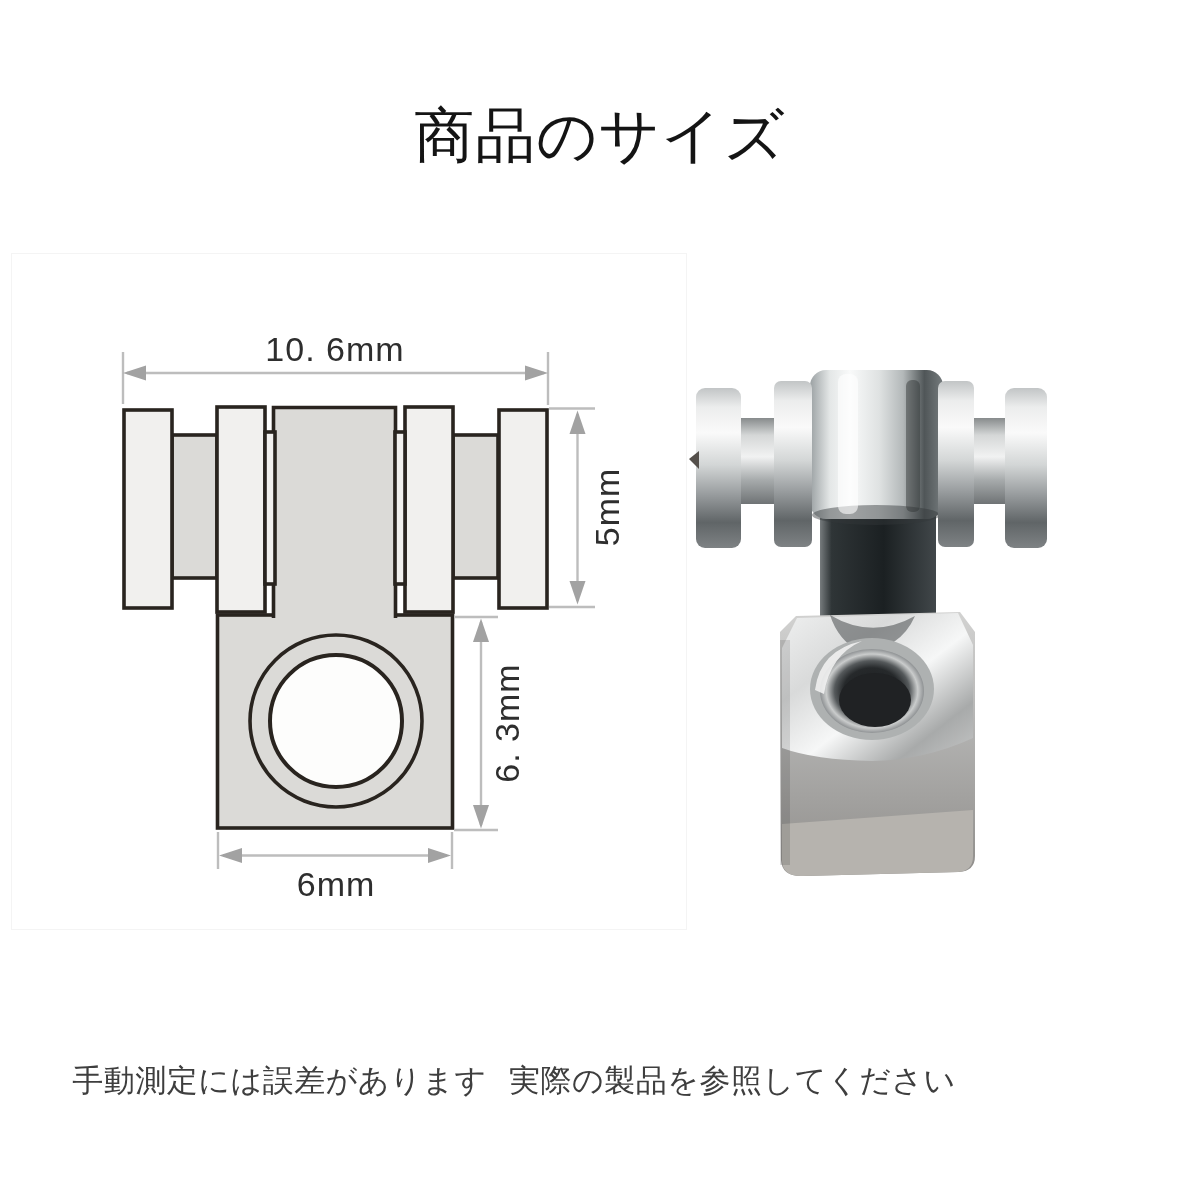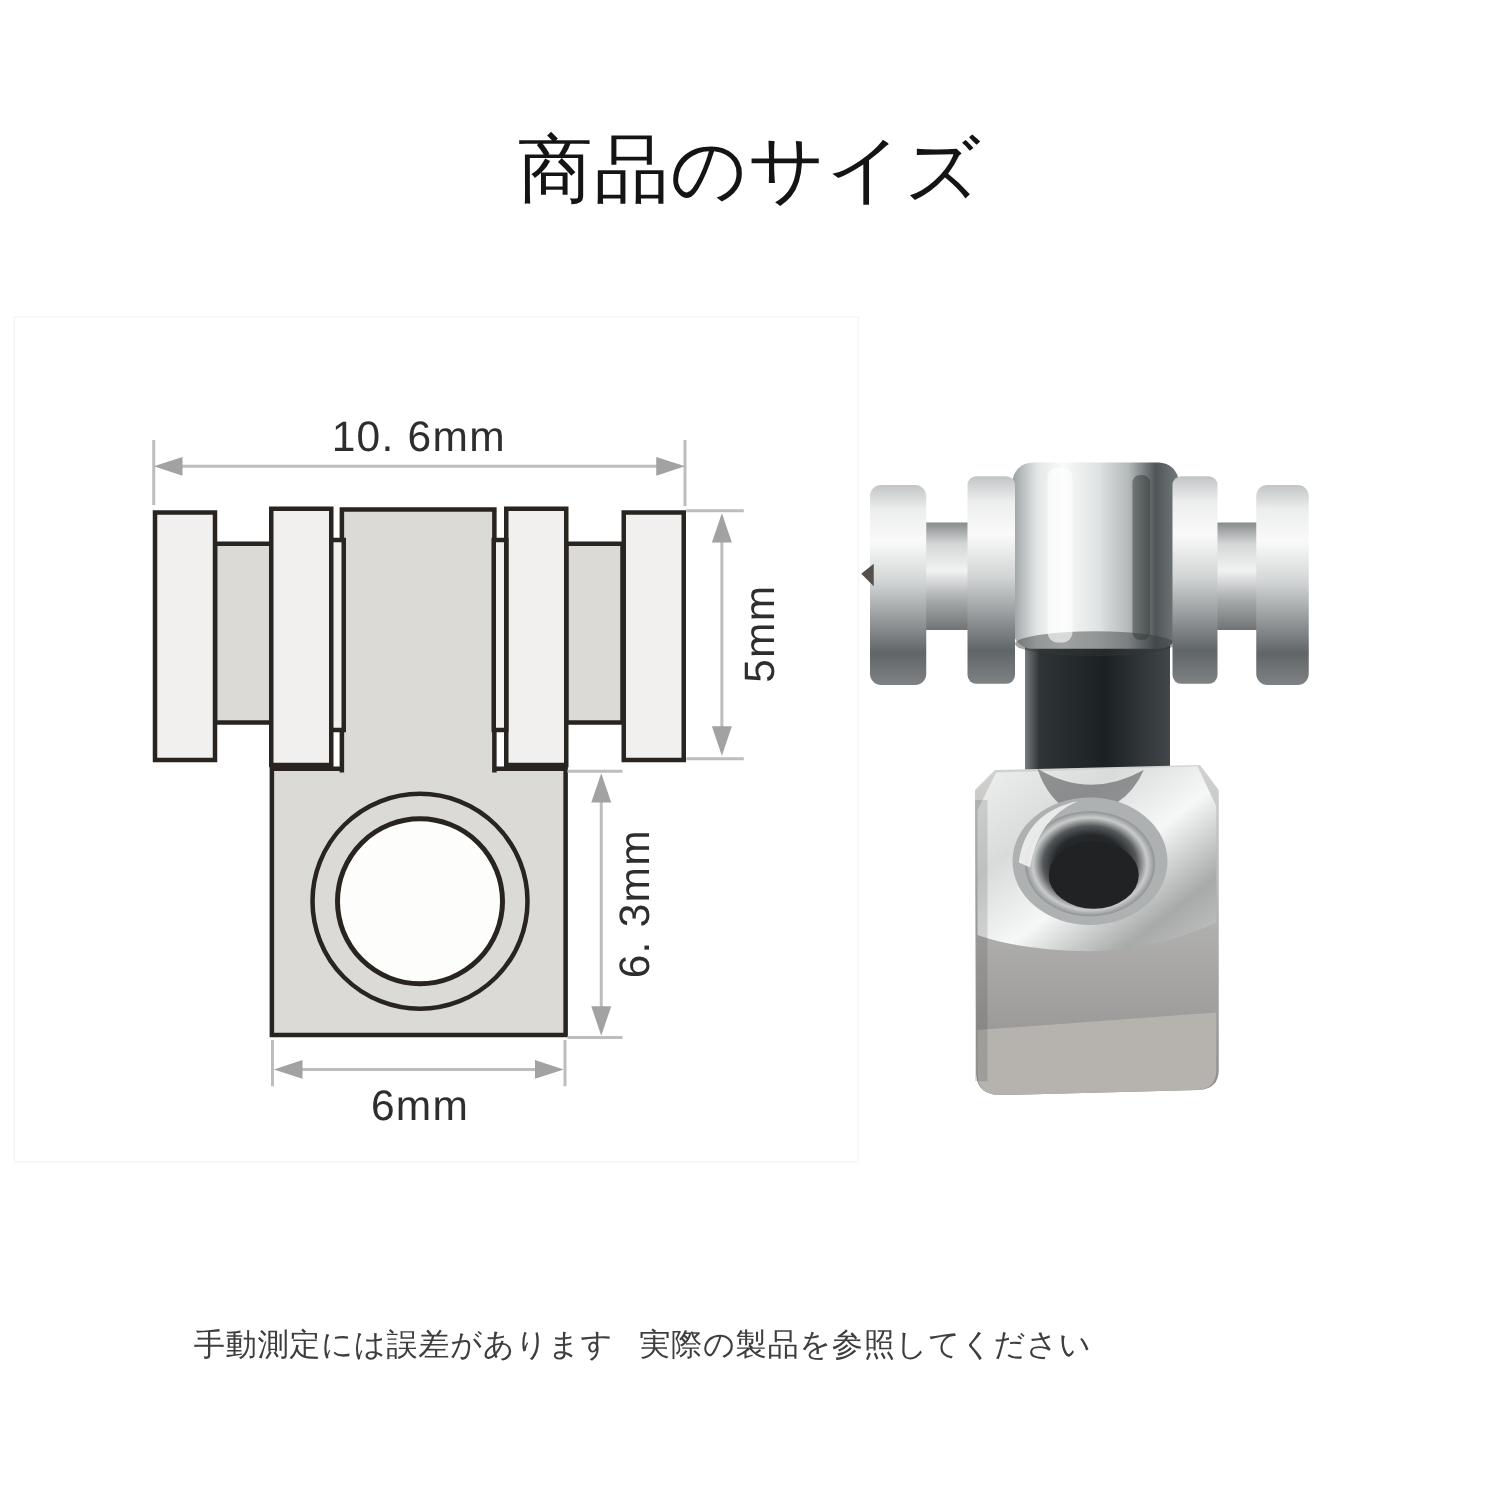--- a/index.html
+++ b/index.html
@@ -8,21 +8,21 @@
     font-family:"Liberation Sans","DejaVu Sans",sans-serif;
   }
   .title{
     position:absolute;top:103px;left:0;width:1200px;text-align:center;
     font-family:"Liberation Serif","DejaVu Serif",serif;
     font-size:60px;font-weight:500;color:#141414;letter-spacing:1px;line-height:1.1;
   }
   .footer{
     position:absolute;top:1062px;left:0;width:1028px;text-align:center;
     font-family:"Liberation Serif","DejaVu Serif",serif;
-    font-size:25px;font-weight:400;color:#3e3e3e;letter-spacing:0.5px;word-spacing:14px;line-height:1.2;
+    font-size:31px;font-weight:400;color:#3e3e3e;letter-spacing:0.5px;word-spacing:14px;line-height:1.2;
   }
   .frame{
     position:absolute;left:11px;top:253px;width:676px;height:677px;
     border:1px solid #f4f4f4;box-sizing:border-box;
   }
   svg{position:absolute;display:block;}
   #diagram-svg{left:90px;top:325px;}
   #photo-svg{left:680px;top:358px;}
   .outline{fill:none;stroke:#29241f;stroke-width:3.6;}
   .fillLight{fill:#f1f0ee;stroke:#29241f;stroke-width:3.6;}

